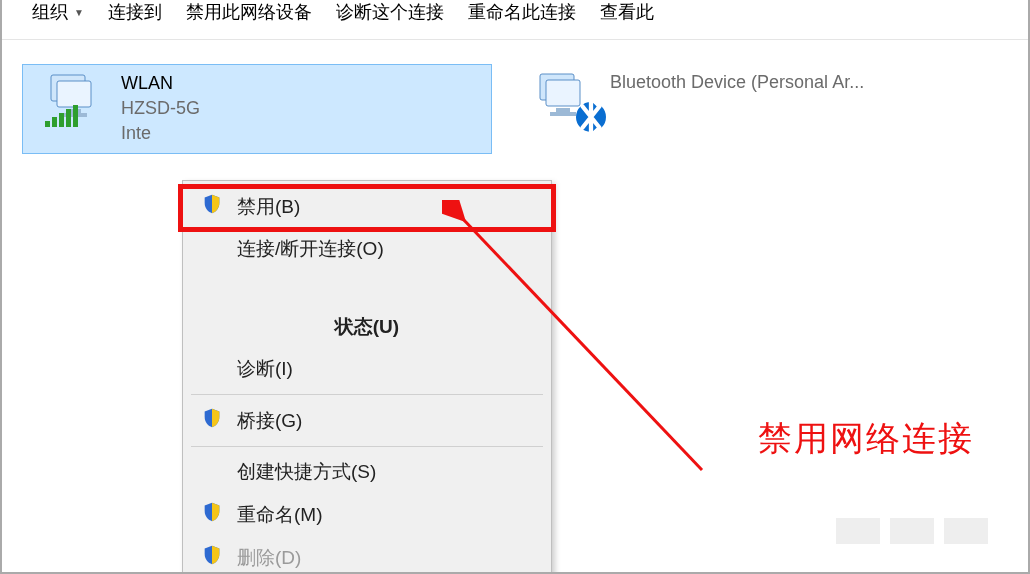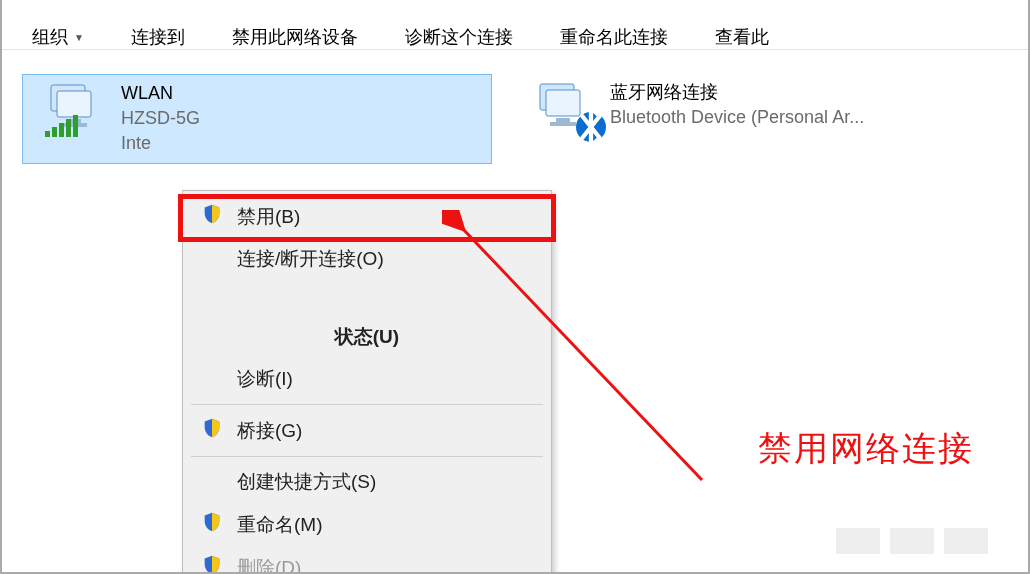--- a/index.html
+++ b/index.html
@@ -12,24 +12,24 @@
     width: 1030px;
     height: 574px;
     overflow: hidden;
     position: relative;
     border: 2px solid #aaa;
     border-top: none;
   }
   
   .toolbar {
     display: flex;
-    align-items: flex-end;
-    height: 50px;
+    align-items: flex-start;
+    height: 40px;
     padding: 0 30px;
-    gap: 47px;
+    gap: 24px;
     border-bottom: 1px solid #e5e5e5;
     white-space: nowrap;
     overflow: hidden;
   }
   .toolbar-item {
     display: inline-flex;
     align-items: center;
     gap: 6px;
     cursor: default;
     color: #000;
@@ -201,21 +201,20 @@
           <rect x="24" y="38" width="14" height="4" fill="#9cb9d6"></rect>
           <rect x="18" y="42" width="26" height="4" fill="#9cb9d6"></rect>
         </svg>
         <div class="bt-badge">
           <svg width="14" height="20" viewBox="0 0 14 20">
               <path d="M3 5 L11 15 L7 19 L7 1 L11 5 L3 15" stroke="#fff" stroke-width="2" fill="none" stroke-linejoin="round" stroke-linecap="round"></path>
             </svg>
         </div>
       </div>
       <div class="adapter-text">
-        <div class="adapter-title">蓝牙网络连接</div>
         <div class="adapter-sub">Bluetooth Device (Personal Ar...</div>
       </div>
     </div>
 
   </div>
 
   <div class="context-menu" id="ctx-menu">
       <div class="menu-item">
         <span class="shield-icon"><svg viewBox="0 0 24 24">
             <path d="M12 2 L20 5 V11 C20 17 16 21 12 22 C8 21 4 17 4 11 V5 Z" fill="#2e6ad1"></path>

